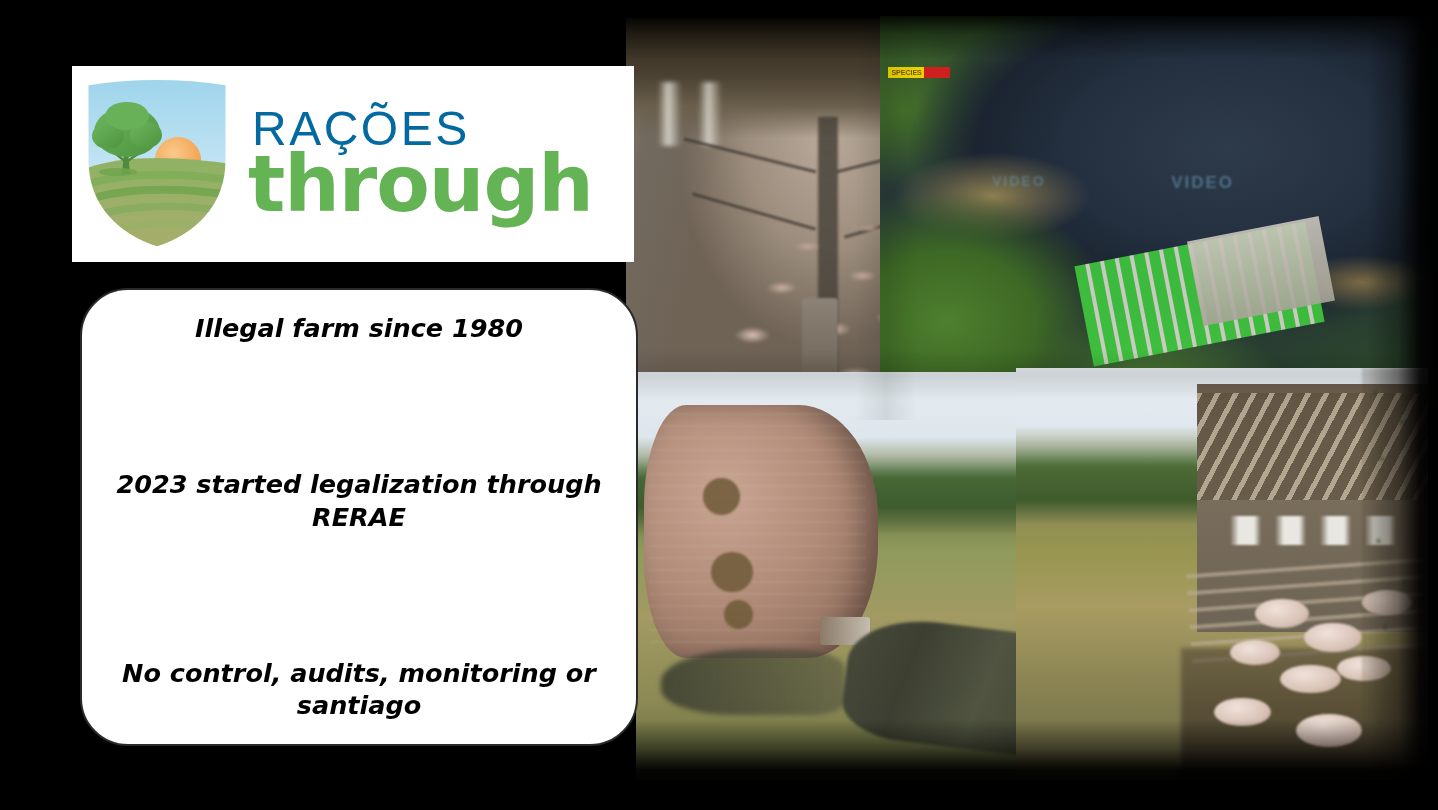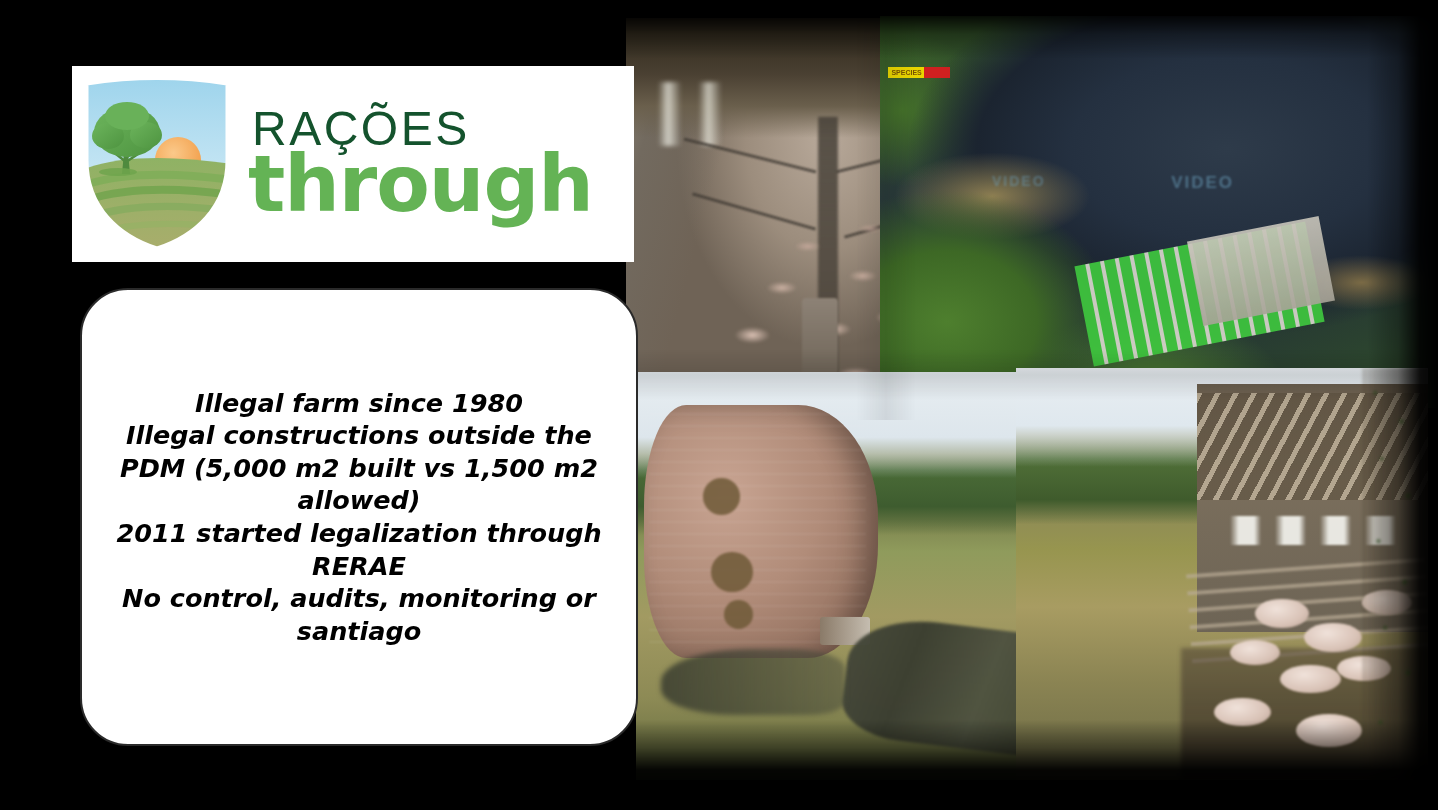--- a/index.html
+++ b/index.html
@@ -297,21 +297,21 @@
   }
   .wordmark {
     margin-left: 16px;
     line-height: 1;
     flex: 1 1 auto;
   }
   .wm-racoes {
     font-family: "Liberation Sans", sans-serif;
     font-size: 48px;
     letter-spacing: 2.5px;
-    color: #14532d;
+    color: #0369a1;
     font-weight: 400;
     white-space: nowrap;
     margin-bottom: -8px;
     padding-left: 4px;
   }
   .wm-santiago {
     font-family: "DejaVu Sans", sans-serif;
     font-size: 78px;
     color: #64b355;
     font-weight: bold;
@@ -325,21 +325,21 @@
     left: 80px; top: 288px;
     width: 558px; height: 458px;
     background: #ffffff;
     border: 2px solid #2a2a2a;
     border-radius: 48px;
     z-index: 60;
     box-sizing: border-box;
     padding: 22px 26px;
     display: flex;
     flex-direction: column;
-    justify-content: center;
+    justify-content: space-between;
   }
   .bullet {
     font-family: "DejaVu Sans", sans-serif;
     font-style: italic;
     font-weight: bold;
     font-size: 25.5px;
     line-height: 1.28;
     color: #000000;
     text-align: center;
     margin: 0;
@@ -448,18 +448,17 @@
       </svg>
     </div>
     <div class="wordmark">
       <div class="wm-racoes">RAÇÕES</div>
       <div class="wm-santiago">through</div>
     </div>
   </div>
 
   <div class="text-box">
     <p class="bullet">Illegal farm since 1980</p>
-    <p class="bullet">Illegal constructions outside the PDM (5,000 m2 built vs 1,500 m2 allowed)</p>
-    <p class="bullet">2011 started legalization through RERAE</p>
+    <p class="bullet">2023 started legalization through RERAE</p>
     <p class="bullet">No control, audits, monitoring or santiago</p>
   </div>
 
 </div>
 
 </body></html>

